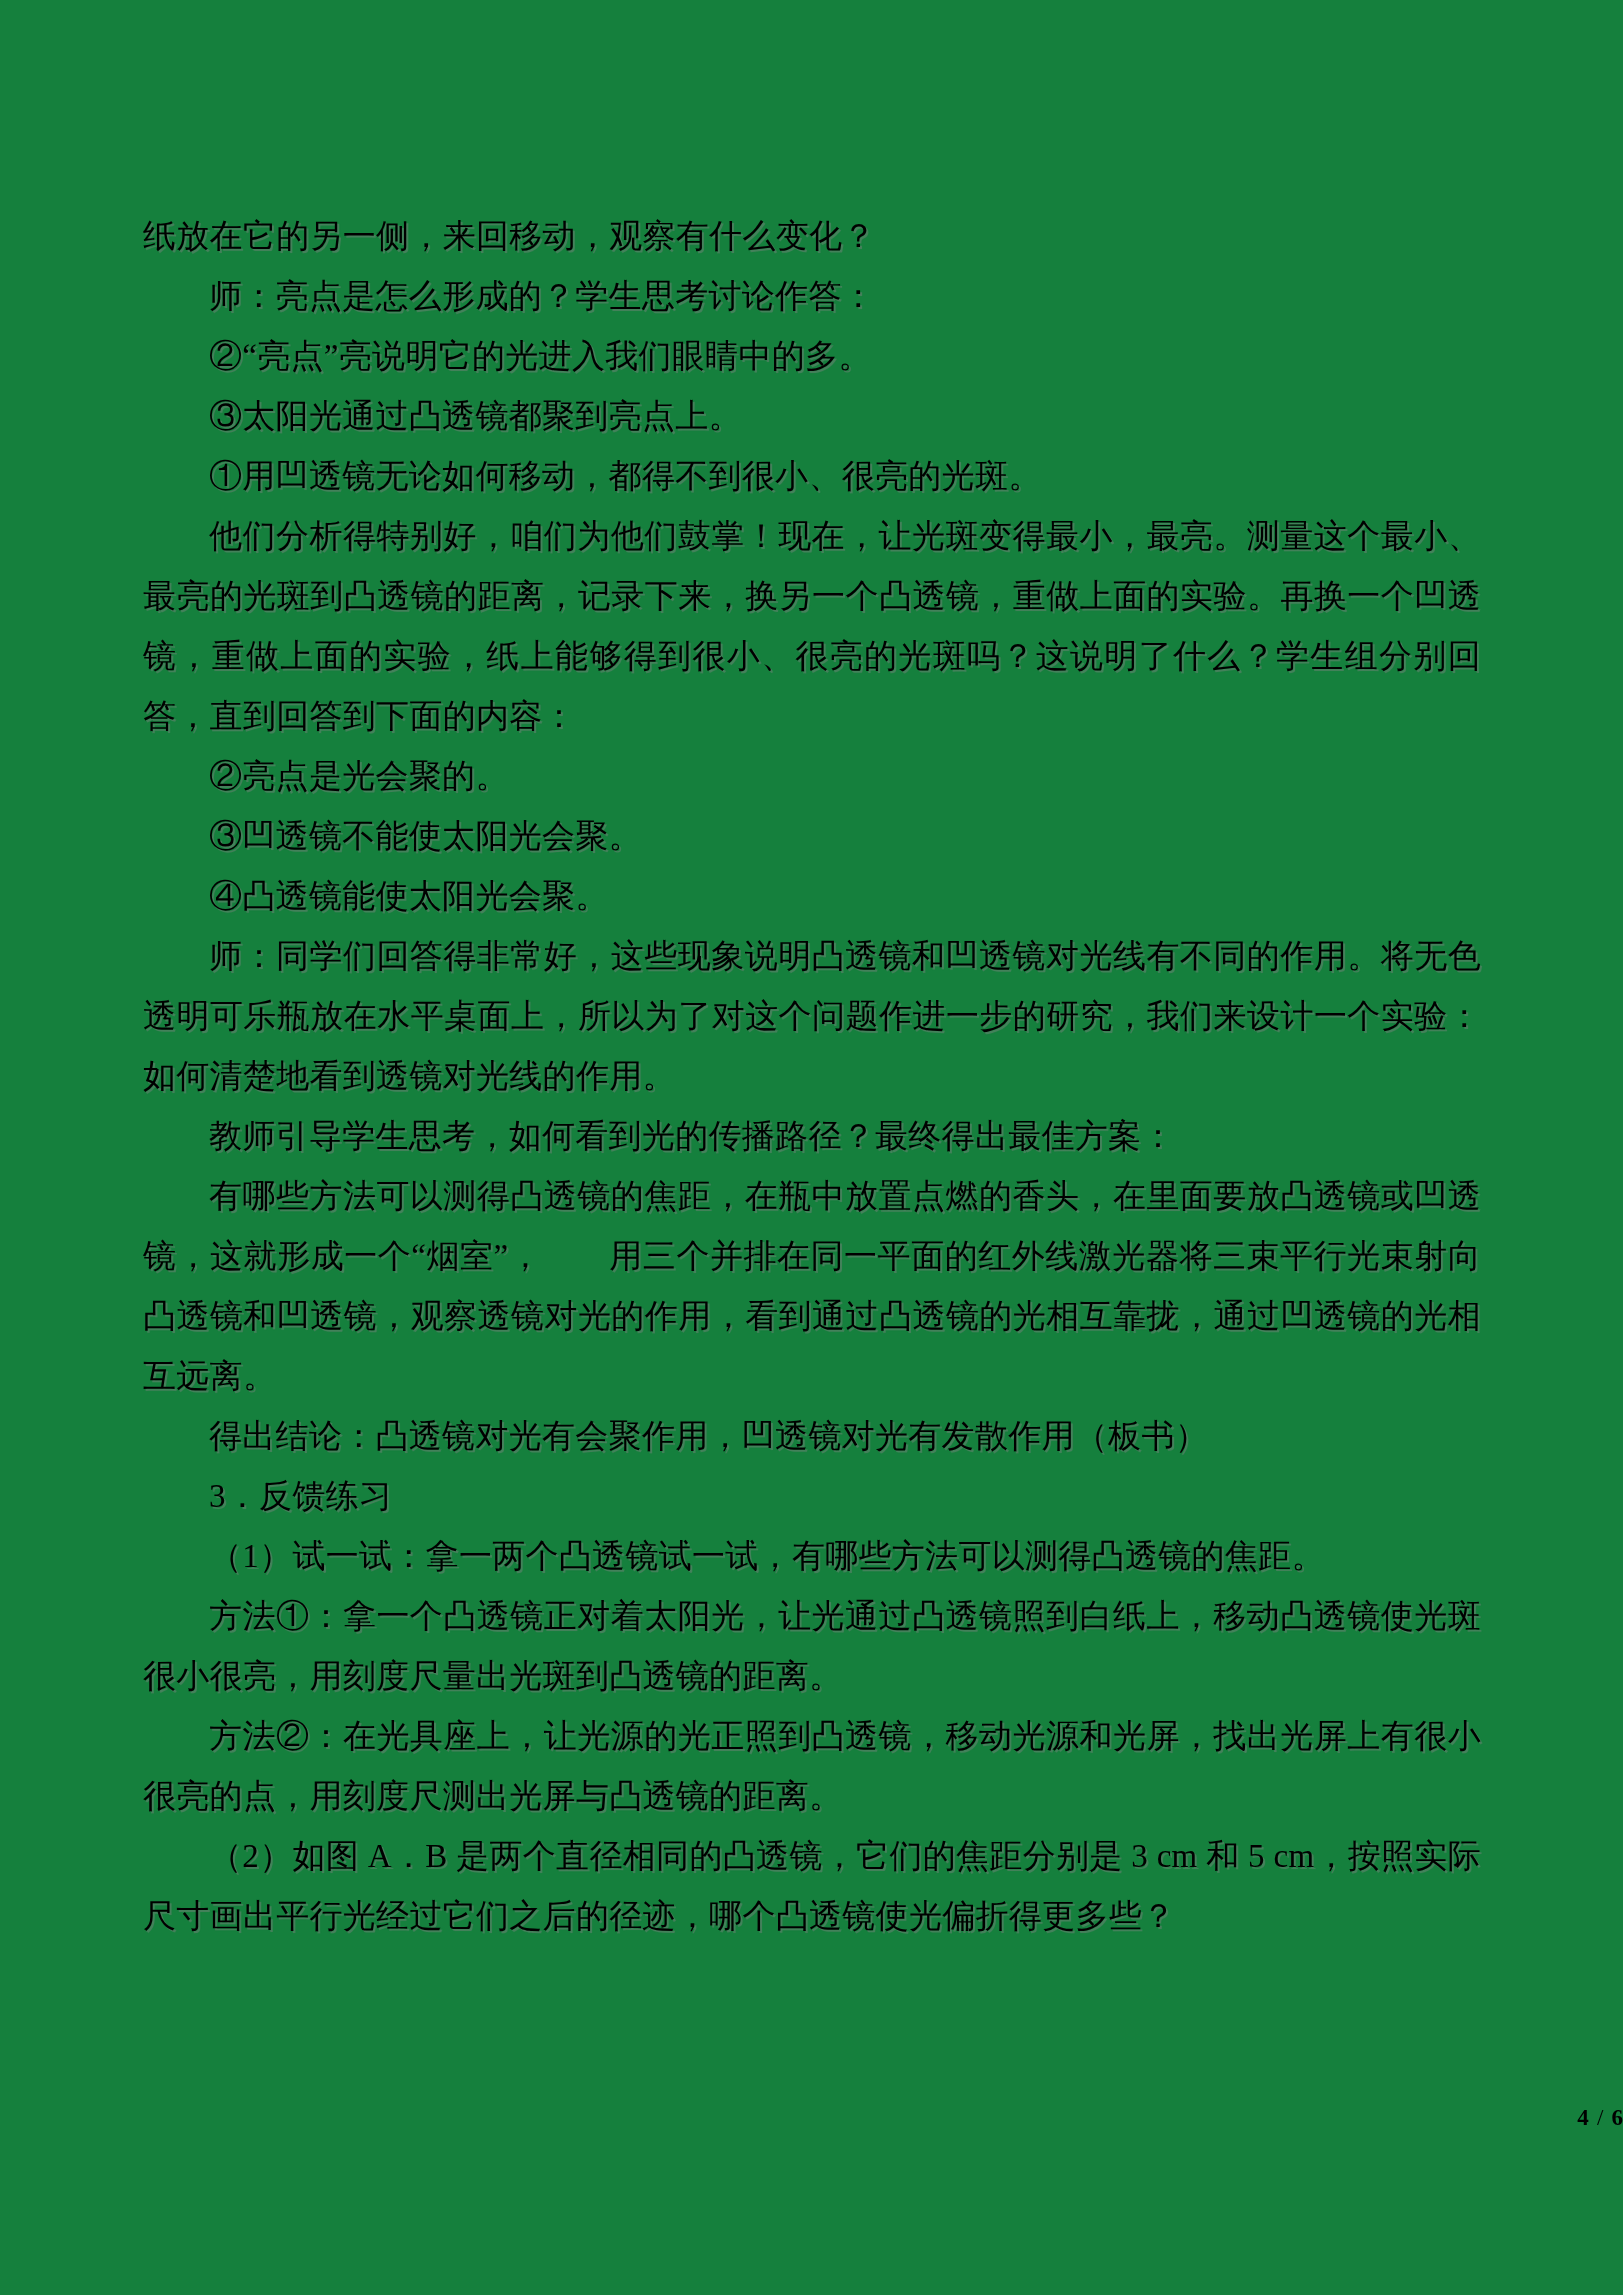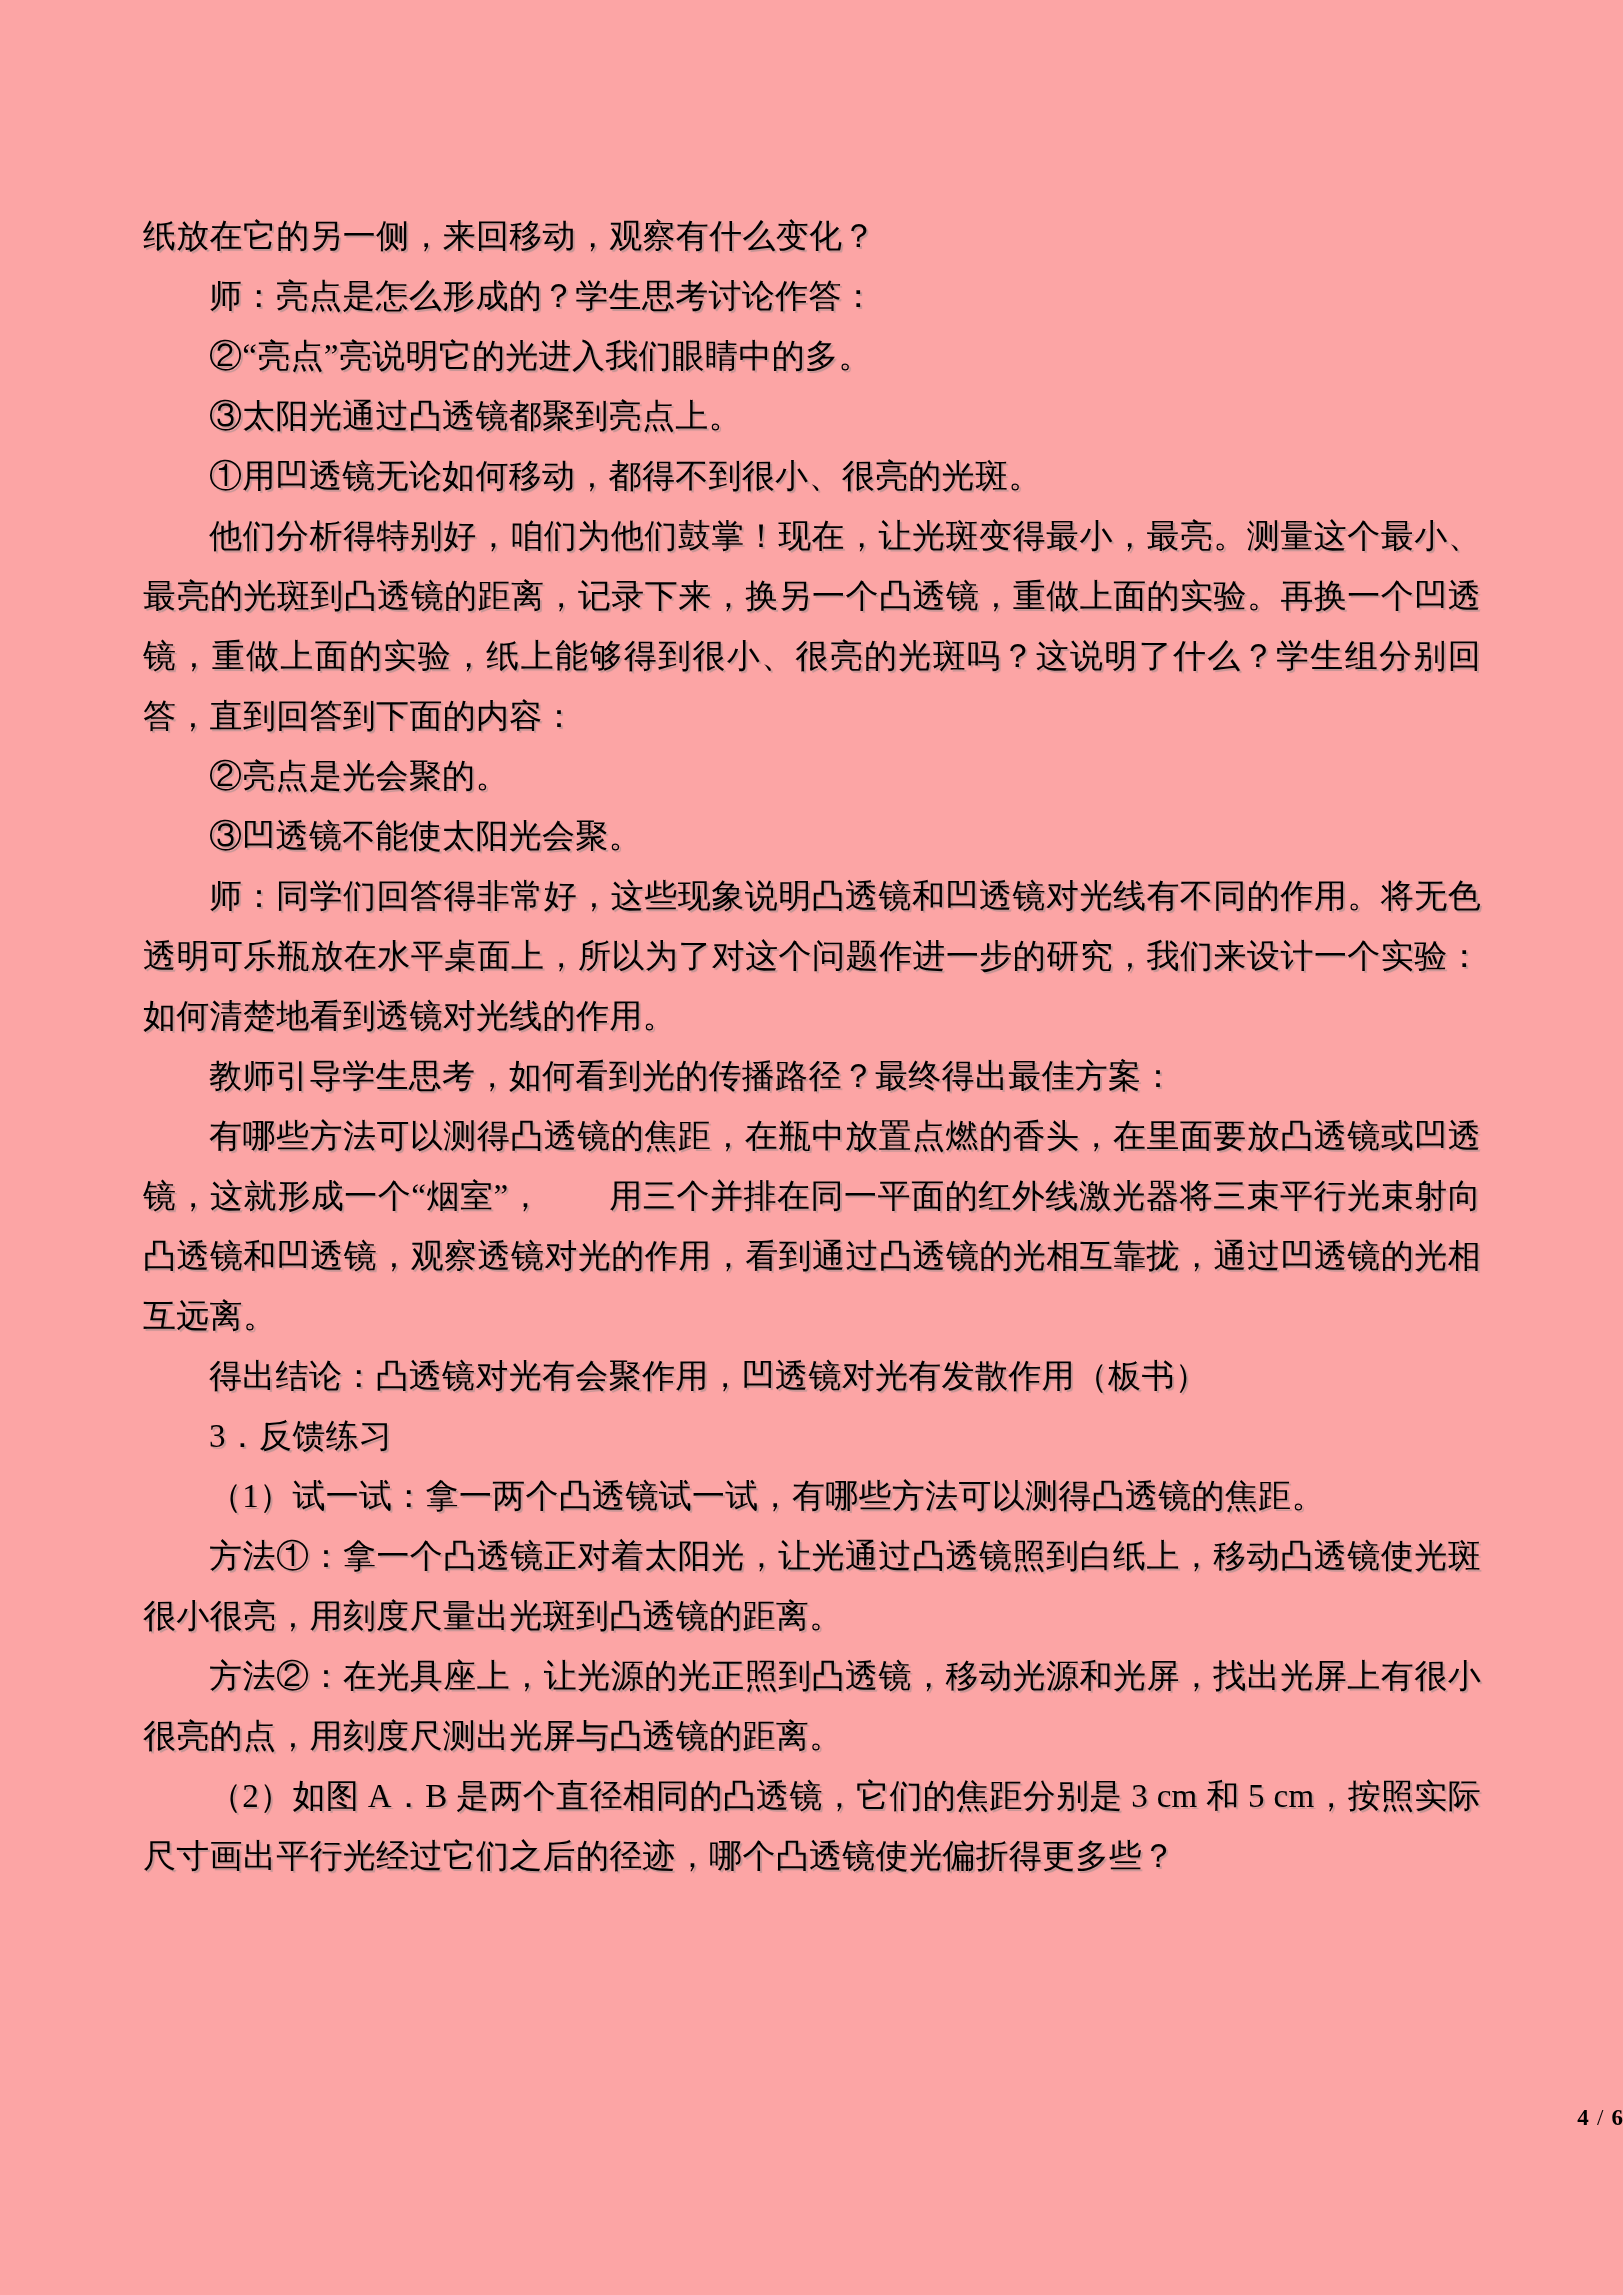--- a/index.html
+++ b/index.html
@@ -11,21 +11,21 @@
     width: 1623px;
     height: 2295px;
     position: relative;
     overflow: hidden;
     font-family: "Liberation Serif", "DejaVu Serif", serif;
     color: #000000;
   }
   .page {
     position: absolute;
     inset: 0;
-    background: #fca5a5;
+    background: #15803d;
   }
   .content {
     position: absolute;
     left: 143px;
     top: 206px;
     width: 1338px;
   }
   .para {
     margin: 0;
     font-size: 33px;
@@ -61,20 +61,21 @@
 <div class="page">
   <div class="content">
       <p class="para">纸放在它的另一侧，来回移动，观察有什么变化？</p>
       <p class="para indent">师：亮点是怎么形成的？学生思考讨论作答：</p>
       <p class="para indent">②“亮点”亮说明它的光进入我们眼睛中的多。</p>
       <p class="para indent">③太阳光通过凸透镜都聚到亮点上。</p>
       <p class="para indent">①用凹透镜无论如何移动，都得不到很小、很亮的光斑。</p>
       <p class="para indent">他们分析得特别好，咱们为他们鼓掌！现在，让光斑变得最小，最亮。测量这个最小、最亮的光斑到凸透镜的距离，记录下来，换另一个凸透镜，重做上面的实验。再换一个凹透镜，重做上面的实验，纸上能够得到很小、很亮的光斑吗？这说明了什么？学生组分别回答，直到回答到下面的内容：</p>
       <p class="para indent">②亮点是光会聚的。</p>
       <p class="para indent">③凹透镜不能使太阳光会聚。</p>
+      <p class="para indent">④凸透镜能使太阳光会聚。</p>
       <p class="para indent">师：同学们回答得非常好，这些现象说明凸透镜和凹透镜对光线有不同的作用。将无色透明可乐瓶放在水平桌面上，所以为了对这个问题作进一步的研究，我们来设计一个实验：如何清楚地看到透镜对光线的作用。</p>
       <p class="para indent">教师引导学生思考，如何看到光的传播路径？最终得出最佳方案：</p>
       <p class="para indent">有哪些方法可以测得凸透镜的焦距，在瓶中放置点燃的香头，在里面要放凸透镜或凹透镜，这就形成一个“烟室”，　　用三个并排在同一平面的红外线激光器将三束平行光束射向凸透镜和凹透镜，观察透镜对光的作用，看到通过凸透镜的光相互靠拢，通过凹透镜的光相互远离。</p>
       <p class="para indent">得出结论：凸透镜对光有会聚作用，凹透镜对光有发散作用（板书）</p>
       <p class="para indent">3．反馈练习</p>
       <p class="para indent">（1）试一试：拿一两个凸透镜试一试，有哪些方法可以测得凸透镜的焦距。</p>
       <p class="para indent">方法①：拿一个凸透镜正对着太阳光，让光通过凸透镜照到白纸上，移动凸透镜使光斑很小很亮，用刻度尺量出光斑到凸透镜的距离。</p>
       <p class="para indent">方法②：在光具座上，让光源的光正照到凸透镜，移动光源和光屏，找出光屏上有很小很亮的点，用刻度尺测出光屏与凸透镜的距离。</p>
       <p class="para indent">（2）如图 A．B 是两个直径相同的凸透镜，它们的焦距分别是 3  cm 和 5  cm，按照实际尺寸画出平行光经过它们之后的径迹，哪个凸透镜使光偏折得更多些？</p>
     </div>

